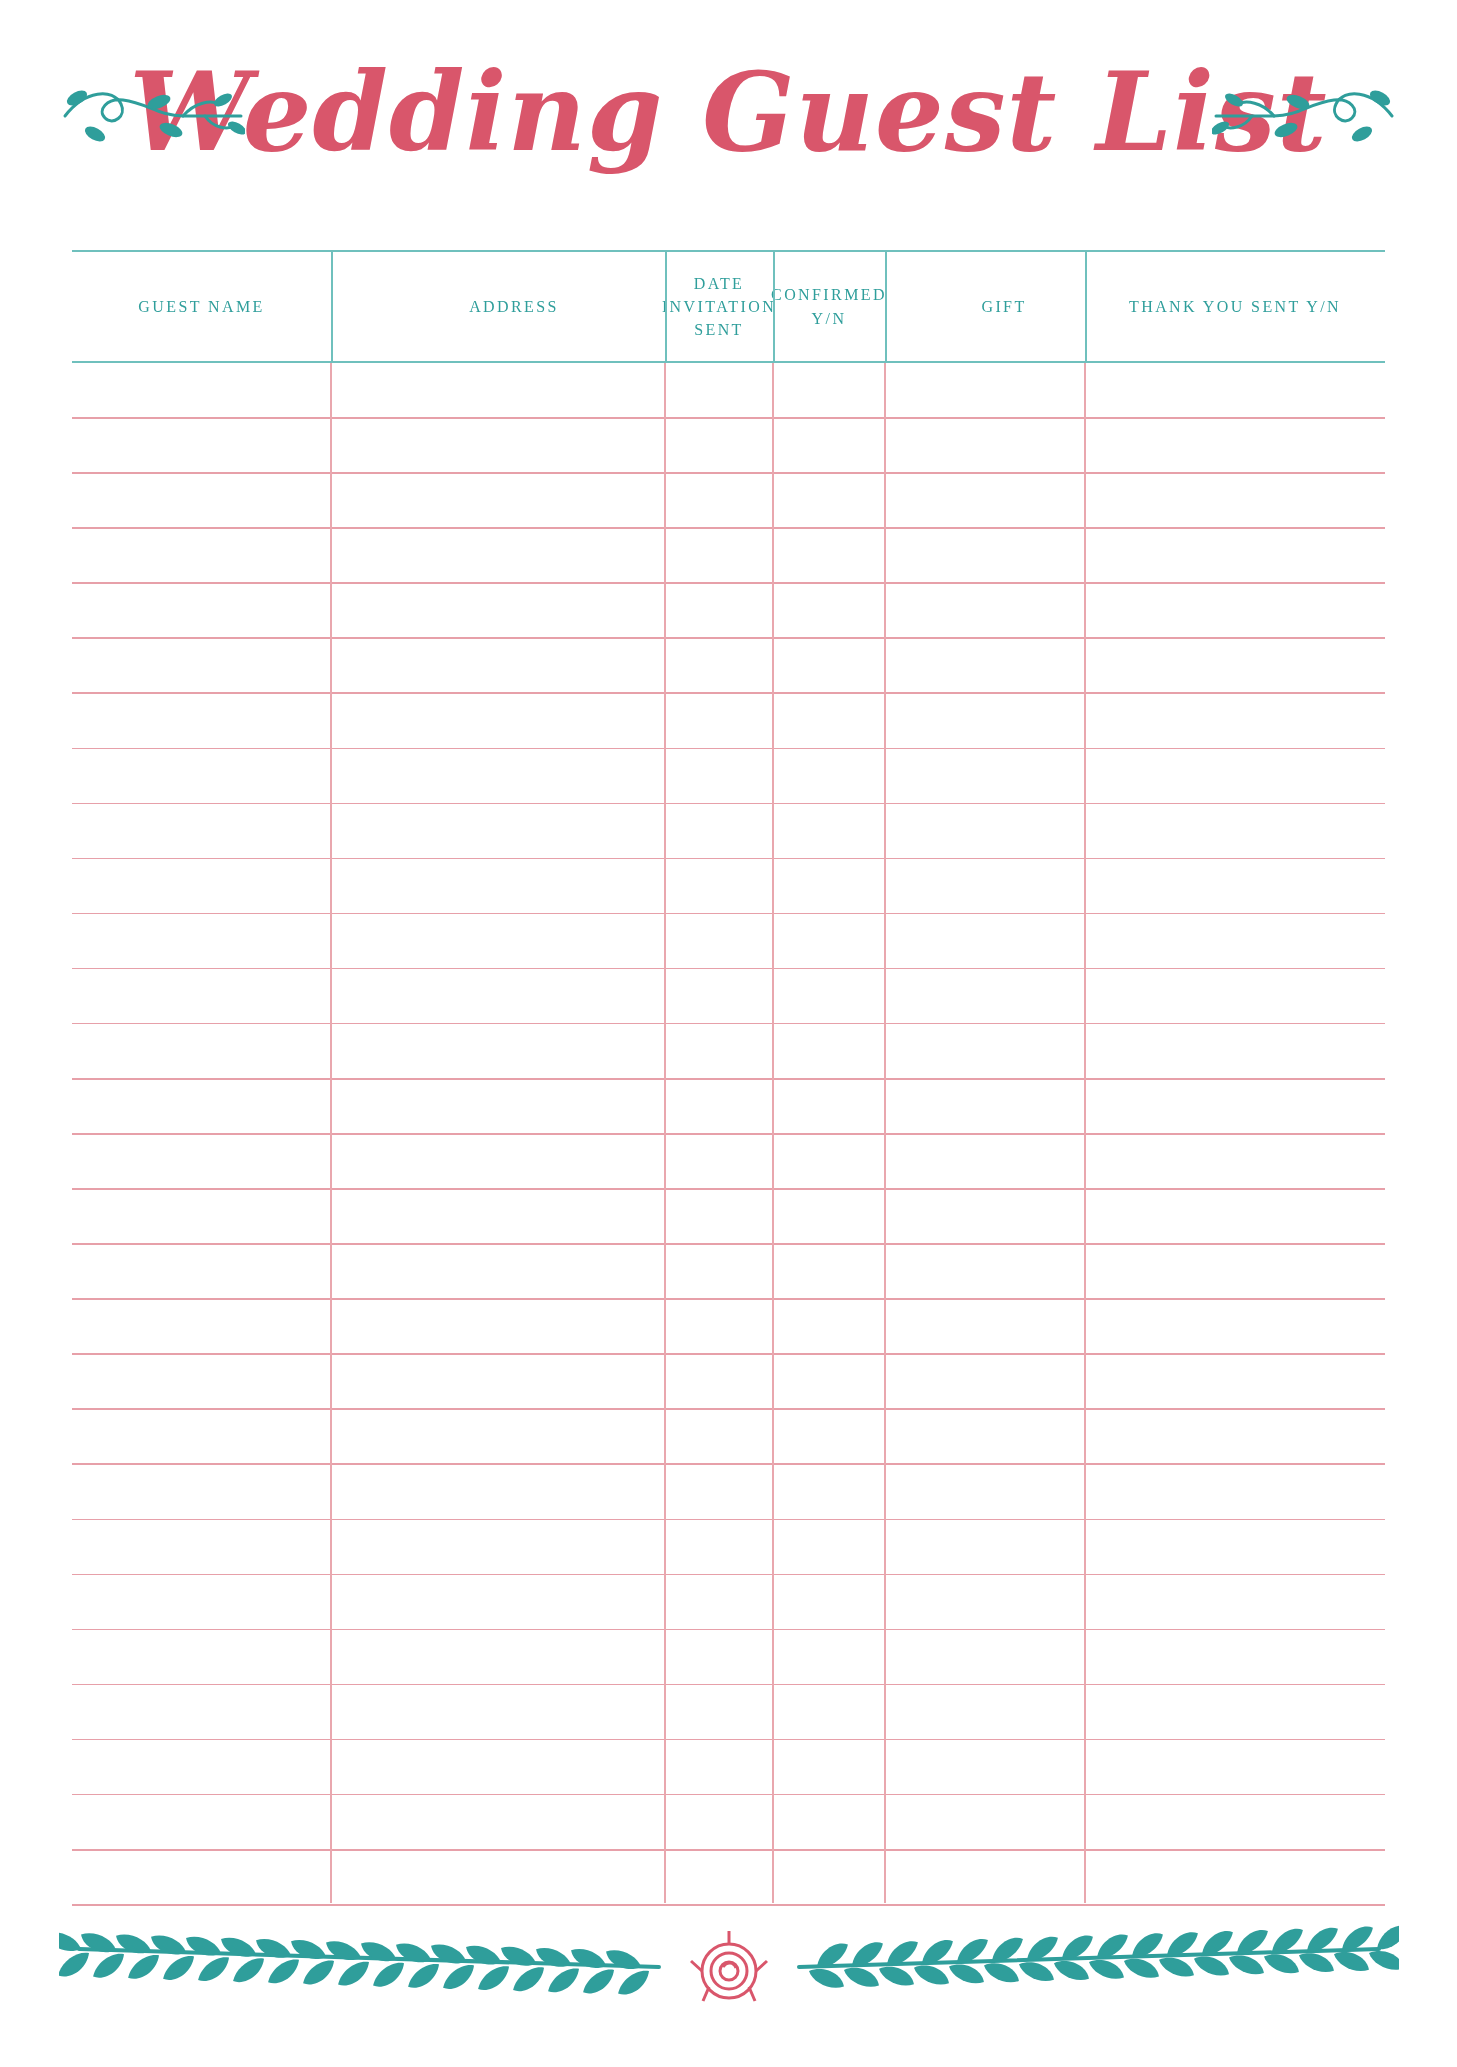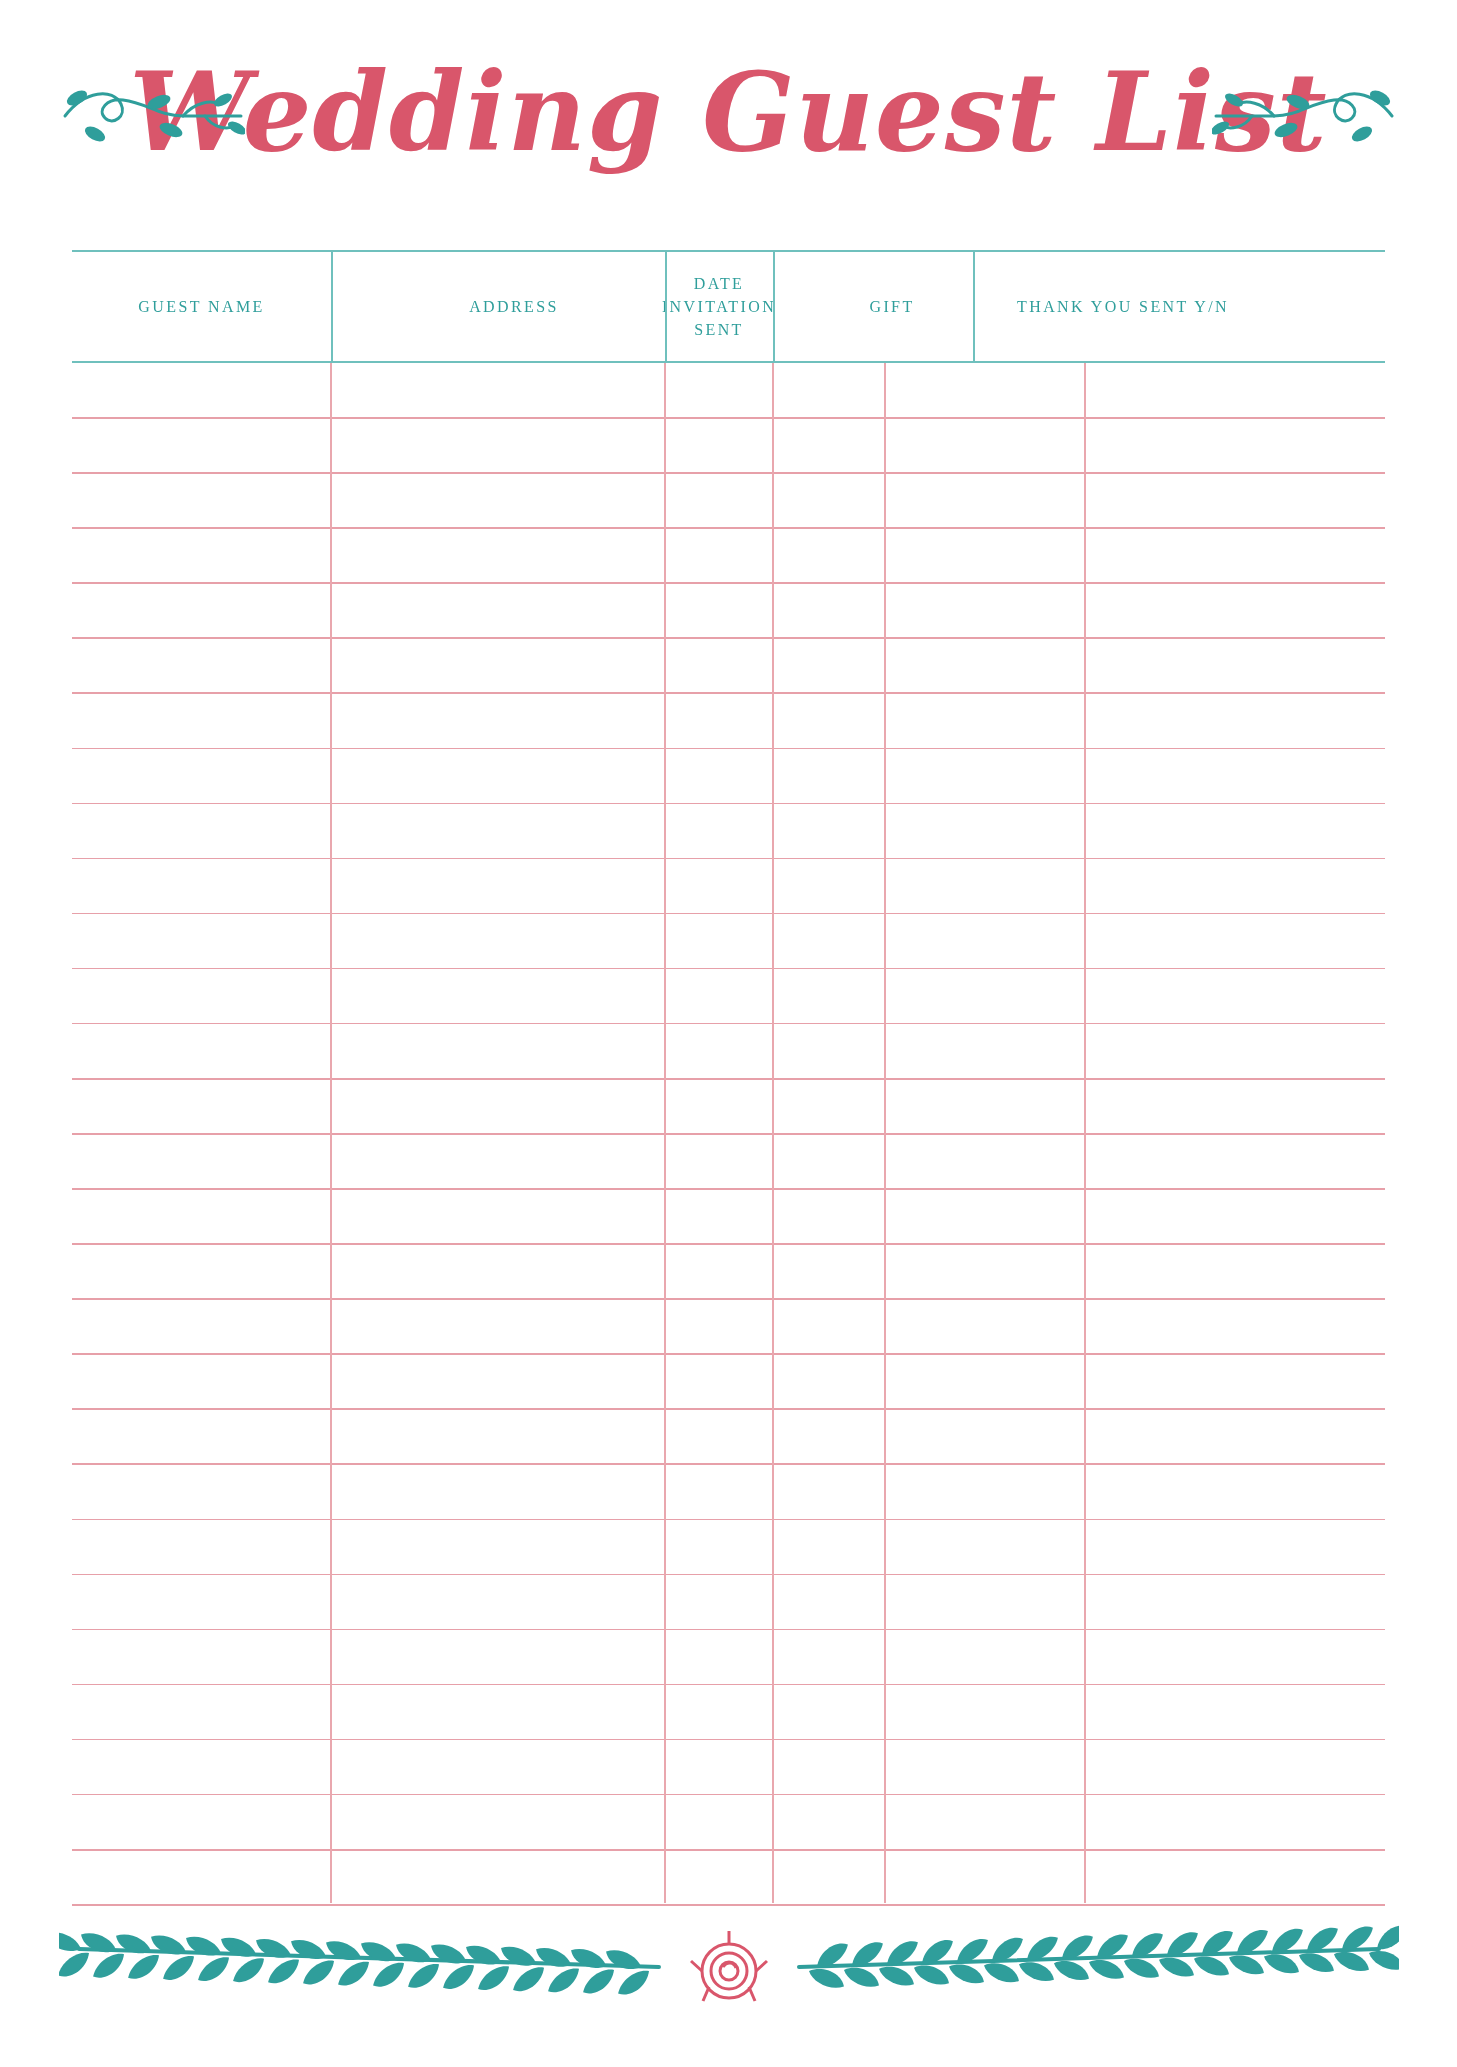--- a/index.html
+++ b/index.html
@@ -197,20 +197,21 @@
   </div>
 
   <div class="table-wrap">
     <div class="rule-top"></div>
     <div class="rule-bottom"></div>
 
     <div class="head-row">
       <div class="head-cell c0">GUEST NAME</div>
       <div class="head-cell c1">ADDRESS</div>
       <div class="head-cell c2">DATE INVITATION SENT</div>
+      <div class="head-cell c3">CONFIRMED Y/N</div>
       <div class="head-cell c4">GIFT</div>
       <div class="head-cell c5">THANK YOU SENT Y/N</div>
     </div>
 
     <div class="body">
         <div class="row-line" style="top: 54.0714px;"></div>
         <div class="row-line" style="top: 109.143px;"></div>
         <div class="row-line" style="top: 164.214px;"></div>
         <div class="row-line" style="top: 219.286px;"></div>
         <div class="row-line" style="top: 274.357px;"></div>

